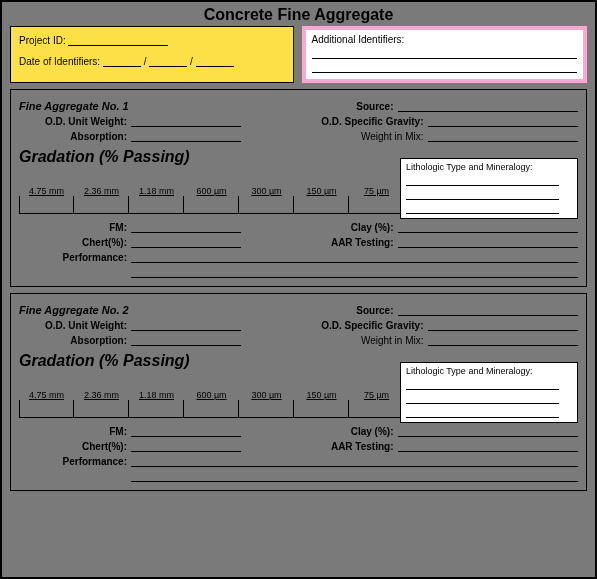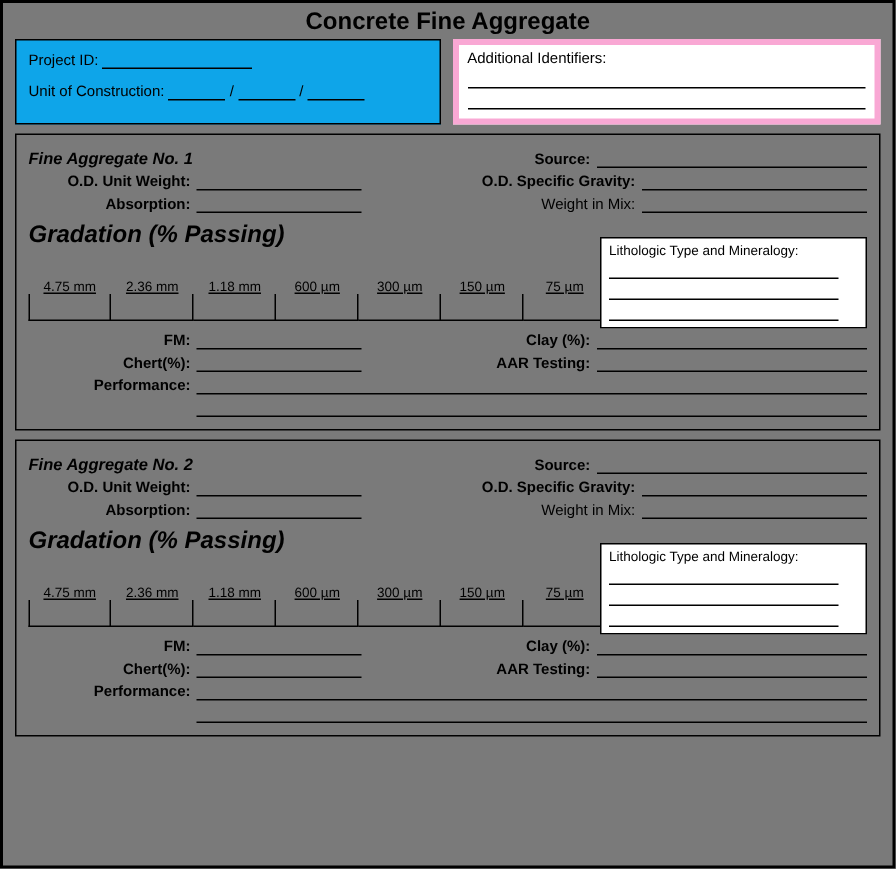--- a/index.html
+++ b/index.html
@@ -29,21 +29,21 @@
   }
   .top-row {
     display: flex;
     gap: 8px;
     margin-bottom: 6px;
   }
   .top-left {
     flex: 1;
     border: 1px solid #000;
     padding: 8px 8px 6px 8px;
-    background: #0ea5e9;
+    background: #fde047;
   }
   .top-right {
     flex: 1;
     border: 4px solid #f9a8d4;
     background: #fff;
     padding: 4px 6px 6px 6px;
   }
   .lbl {
     color: #000;
     font-size: 10px;
@@ -141,21 +141,21 @@
 <div class="page">
   <div class="title">Concrete Fine Aggregate</div>
 
   <div class="top-row">
     <div class="top-left">
       <div style="margin-bottom:10px;">
         <span class="lbl">Project ID:</span>
         <span class="blank" style="width:100px;"></span>
       </div>
       <div>
-        <span class="lbl">Unit of Construction:</span>
+        <span class="lbl">Date of Identifiers:</span>
         <span class="blank" style="width:38px;"></span>&nbsp;/
         <span class="blank" style="width:38px;"></span>&nbsp;/
         <span class="blank" style="width:38px;"></span>
       </div>
     </div>
     <div class="top-right">
       <div style="font-size:10px;">Additional Identifiers:</div>
       <div class="line-full"></div>
       <div class="line-full"></div>
     </div>

